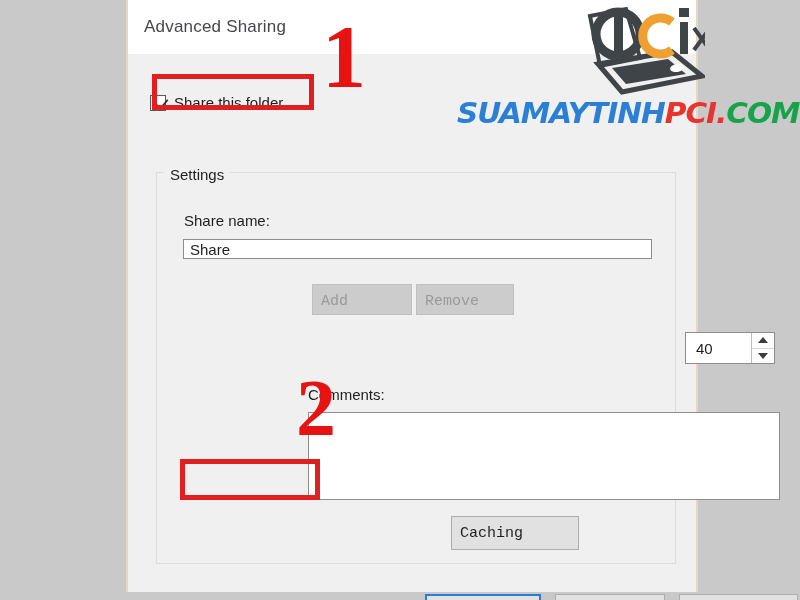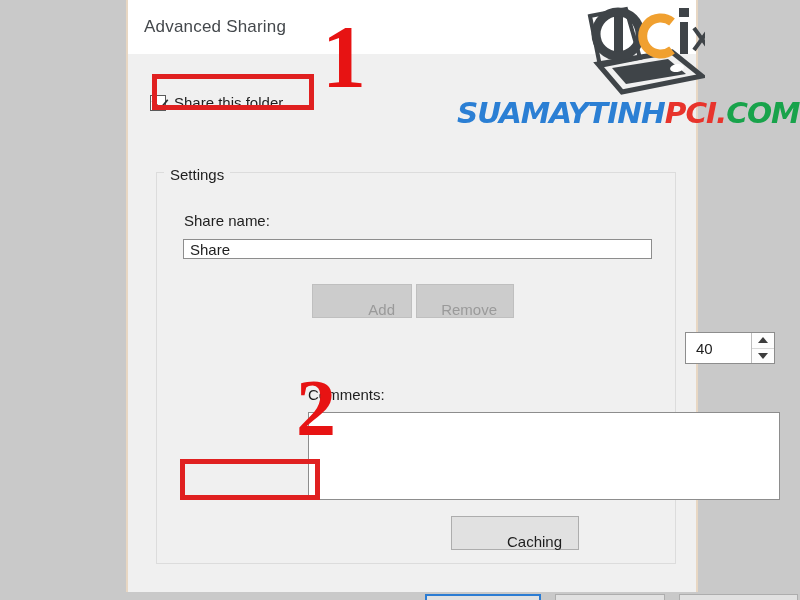--- a/index.html
+++ b/index.html
@@ -147,26 +147,26 @@
     font-size: 15px;
     color: #1e1e1e;
     padding: 0 6px;
     outline: none;
   }
 
   .btn {
     background: #e1e1e1;
     border: 1px solid #adadad;
     box-sizing: border-box;
-    font-family: Liberation Sans, sans-serif;
-    font-size: 15px;
-    color: #1e1e1e;
-    text-align: right;
+    font-family: Liberation Mono, monospace;
+    font-size: 15px;
+    color: #1e1e1e;
+    text-align: left;
     cursor: default;
-    padding: 16px;
+    padding: 8px;
   }
   .btn.disabled {
     background: #cccccc;
     border-color: #bfbfbf;
     color: #9a9a9a;
   }
 
   #add-button    { position: absolute; left: 184px; top: 230px; width: 100px; height: 31px; }
   #remove-button { position: absolute; left: 288px; top: 230px; width: 98px;  height: 31px; }
 

